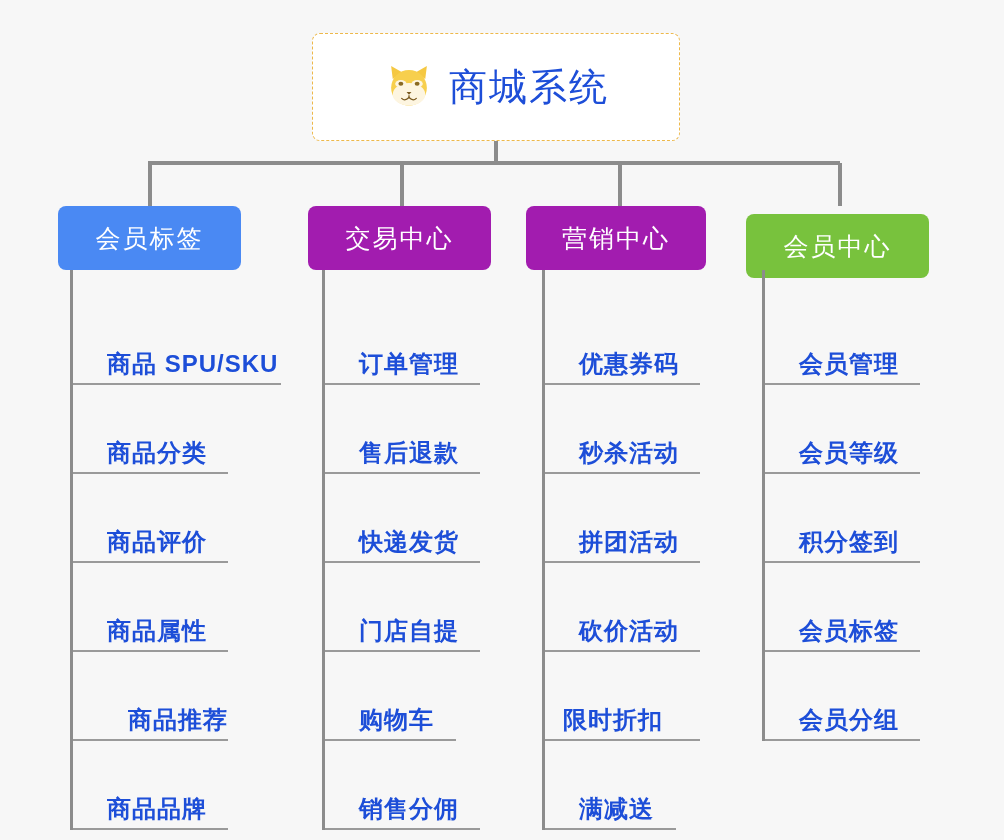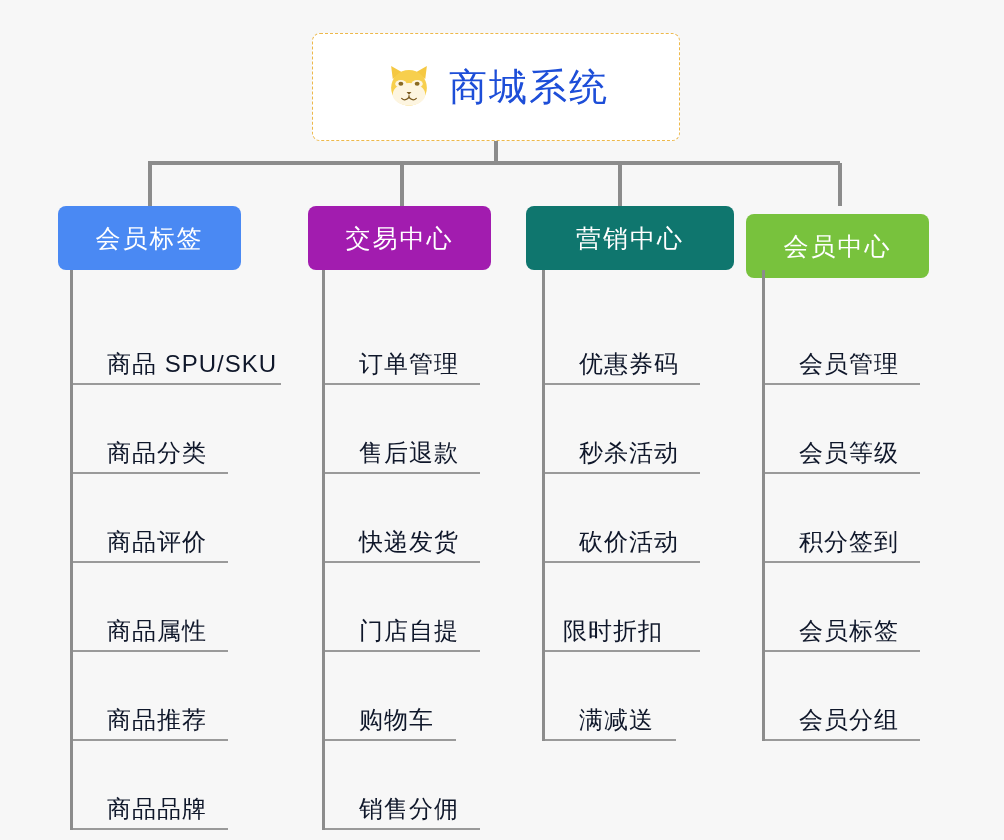--- a/index.html
+++ b/index.html
@@ -111,24 +111,25 @@
     position: relative;
     height: 89px;
     box-sizing: border-box;
     display: flex;
     align-items: flex-end;
     border-bottom: 2px solid #9a9a9a;
     padding: 0 0 4px 34px;
   }
   .leaf-label {
     font-size: 24px;
-    color: #0f172a;
+    color: #1d4ed8;
     letter-spacing: 1px;
     line-height: 1.25;
     white-space: nowrap;
+    font-weight: bold;
   }
 </style>
 </head>
 <body>
 
 <div id="mindmap">
 
   <div class="root-node">
     <svg class="root-icon" viewBox="0 0 64 64">
 
@@ -176,21 +177,21 @@
           </div>
           <div class="leaf-item" style="width: 155px;">
             <span class="leaf-label">商品分类</span>
           </div>
           <div class="leaf-item" style="width: 155px;">
             <span class="leaf-label">商品评价</span>
           </div>
           <div class="leaf-item" style="width: 155px;">
             <span class="leaf-label">商品属性</span>
           </div>
-          <div class="leaf-item" style="width: 155px;">
+          <div class="leaf-item" style="width: 155px; justify-content: flex-end;">
             <span class="leaf-label">商品推荐</span>
           </div>
           <div class="leaf-item" style="width: 155px;">
             <span class="leaf-label">商品品牌</span>
           </div>
         </div>
       </div>
       <div class="column" style="left: 308px;">
         <div class="cat-node" style="width: 183px; background: #a21caf;">
           <span>交易中心</span>
@@ -211,30 +212,33 @@
           </div>
           <div class="leaf-item" style="width: 131px;">
             <span class="leaf-label">购物车</span>
           </div>
           <div class="leaf-item" style="width: 155px;">
             <span class="leaf-label">销售分佣</span>
           </div>
         </div>
       </div>
       <div class="column" style="left: 526px;">
-        <div class="cat-node" style="width: 208px; background: #0f766e;">
+        <div class="cat-node" style="width: 180px; background: #a21caf;">
           <span>营销中心</span>
         </div>
         <div class="cat-stem" style="left: 16px;"></div>
         <div class="leaf-rail" style="left: 16px;">
           <div class="leaf-item" style="width: 155px;">
             <span class="leaf-label">优惠券码</span>
           </div>
           <div class="leaf-item" style="width: 155px;">
             <span class="leaf-label">秒杀活动</span>
+          </div>
+          <div class="leaf-item" style="width: 155px;">
+            <span class="leaf-label">拼团活动</span>
           </div>
           <div class="leaf-item" style="width: 155px;">
             <span class="leaf-label">砍价活动</span>
           </div>
           <div class="leaf-item" style="width: 155px; padding-left: 18px;">
             <span class="leaf-label">限时折扣</span>
           </div>
           <div class="leaf-item" style="width: 131px;">
             <span class="leaf-label">满减送</span>
           </div>

